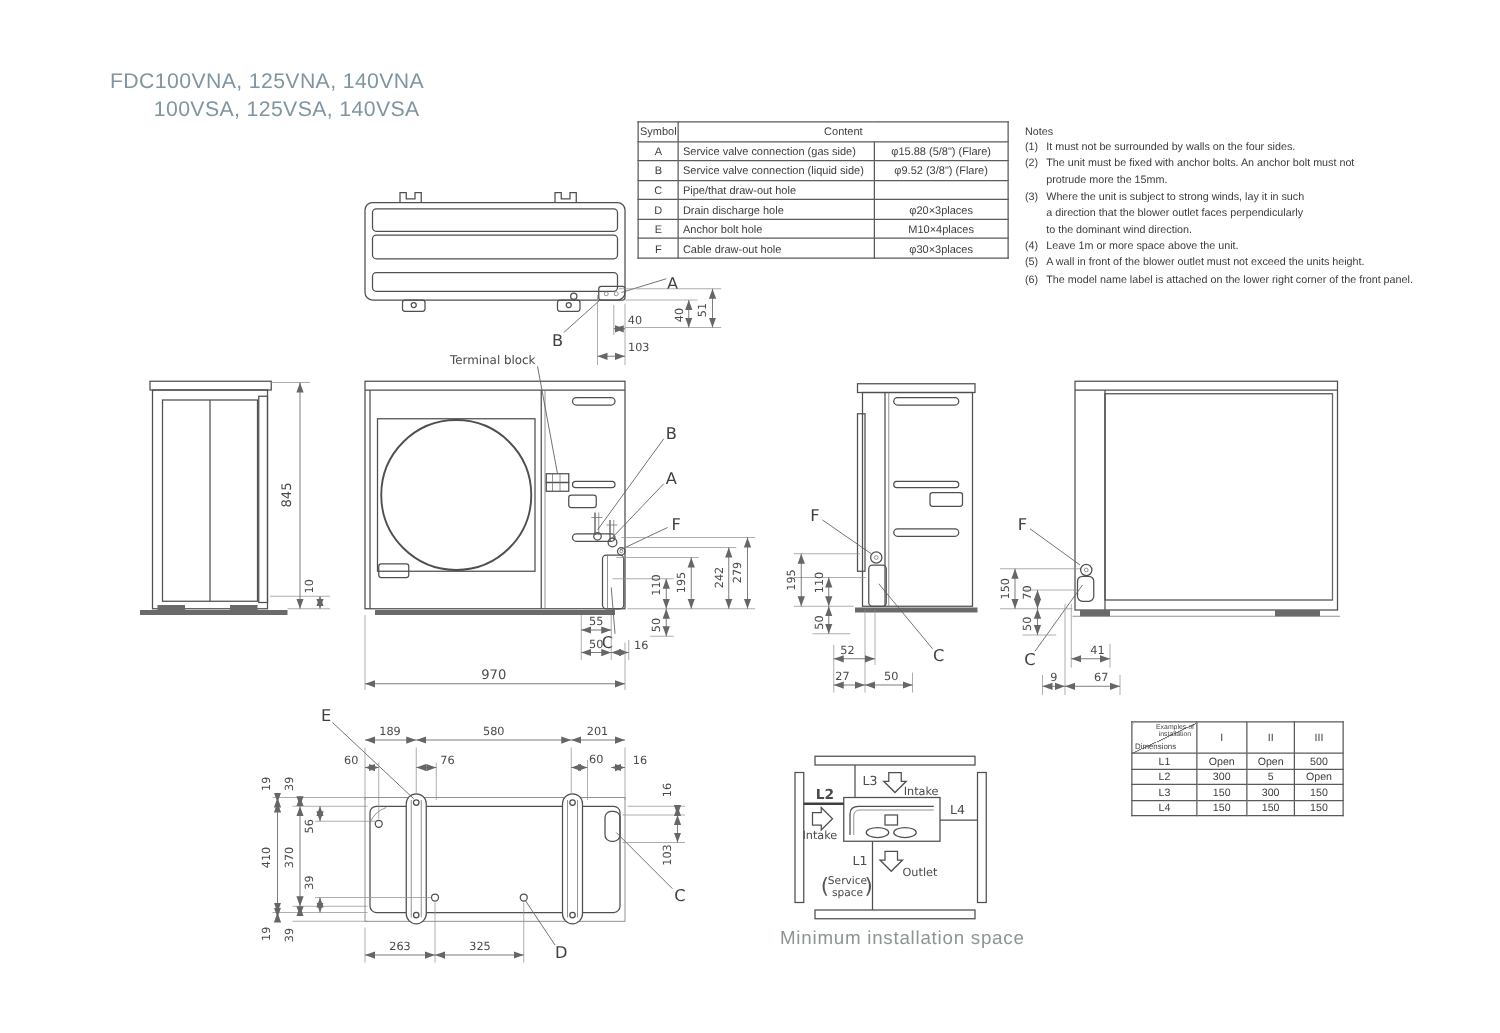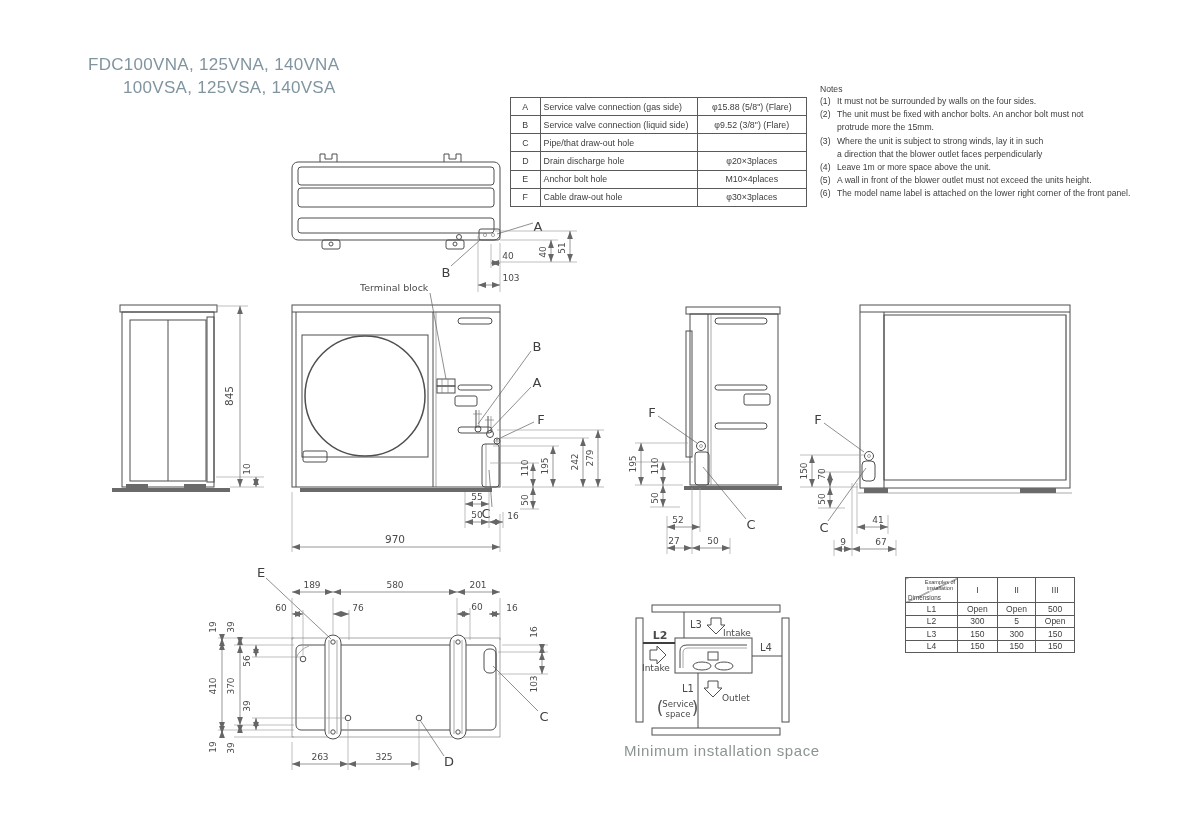--- a/index.html
+++ b/index.html
@@ -28,21 +28,21 @@
          color:#8095a0;line-height:23px;letter-spacing:.3px;}
   #title .l2{margin-left:35px;}
 
   #symtab{position:absolute;left:510px;top:97px;}
   #symtab table{border-collapse:collapse;width:297px;height:110px;}
   #symtab td,#symtab th{border:1px solid #5a5a5a;font-size:8.8px;font-weight:normal;
         color:#3d3d3d;padding:0 3px;white-space:nowrap;}
   #symtab .c{text-align:center;padding:0 1px;}
   #symtab .l{text-align:left;}
 
-  #notes{position:absolute;left:820px;top:84px;width:345px;font-size:8.6px;color:#3d3d3d;}
+  #notes{position:absolute;left:820px;top:100px;width:345px;font-size:8.6px;color:#3d3d3d;}
   #notes .h{margin-bottom:1px;}
   #notes .row{display:flex;line-height:13.2px;}
   #notes .nn{width:17px;flex:0 0 17px;}
 
   #insttab{position:absolute;left:905px;top:577px;}
   #insttab table{border-collapse:collapse;width:170px;height:76px;}
   #insttab td{border:1px solid #5a5a5a;font-size:8.5px;color:#3d3d3d;text-align:center;padding:0;}
   #insttab .corner{position:relative;width:52px;
      background:linear-gradient(to bottom right,transparent 49.2%,#5a5a5a 49.2%,#5a5a5a 50.8%,transparent 50.8%);}
   #insttab .ex{position:absolute;top:1px;right:2px;font-size:5.5px;line-height:6px;text-align:center;}
@@ -429,20 +429,24 @@
 </div>
 
 <div id="symtab">
   <table>
     <colgroup>
         <col style="width:30px">
         <col style="width:157px">
         <col style="width:110px">
       </colgroup>
     <tbody>
+        <tr>
+      <th class="c">Symbol</th>
+      <th class="c" colspan="2">Content</th>
+    </tr>
     <tr>
       <td class="c">A</td>
       <td class="l">Service valve connection (gas side)</td>
       <td class="c">φ15.88 (5/8") (Flare)</td>
     </tr>
     <tr>
       <td class="c">B</td>
       <td class="l">Service valve connection (liquid side)</td>
       <td class="c">φ9.52 (3/8") (Flare)</td>
     </tr>
@@ -484,20 +488,24 @@
       <span class="nn"></span>
       <span>protrude more the 15mm.</span>
     </div>
   <div class="row">
       <span class="nn">(3)</span>
       <span>Where the unit is subject to strong winds, lay it in such</span>
     </div>
   <div class="row">
       <span class="nn"></span>
       <span>a direction that the blower outlet faces perpendicularly</span>
+    </div>
+  <div class="row">
+      <span class="nn"></span>
+      <span>to the dominant wind direction.</span>
     </div>
   <div class="row">
       <span class="nn">(4)</span>
       <span>Leave 1m or more space above the unit.</span>
     </div>
   <div class="row">
       <span class="nn">(5)</span>
       <span>A wall in front of the blower outlet must not exceed the units height.</span>
     </div>
   <div class="row">

